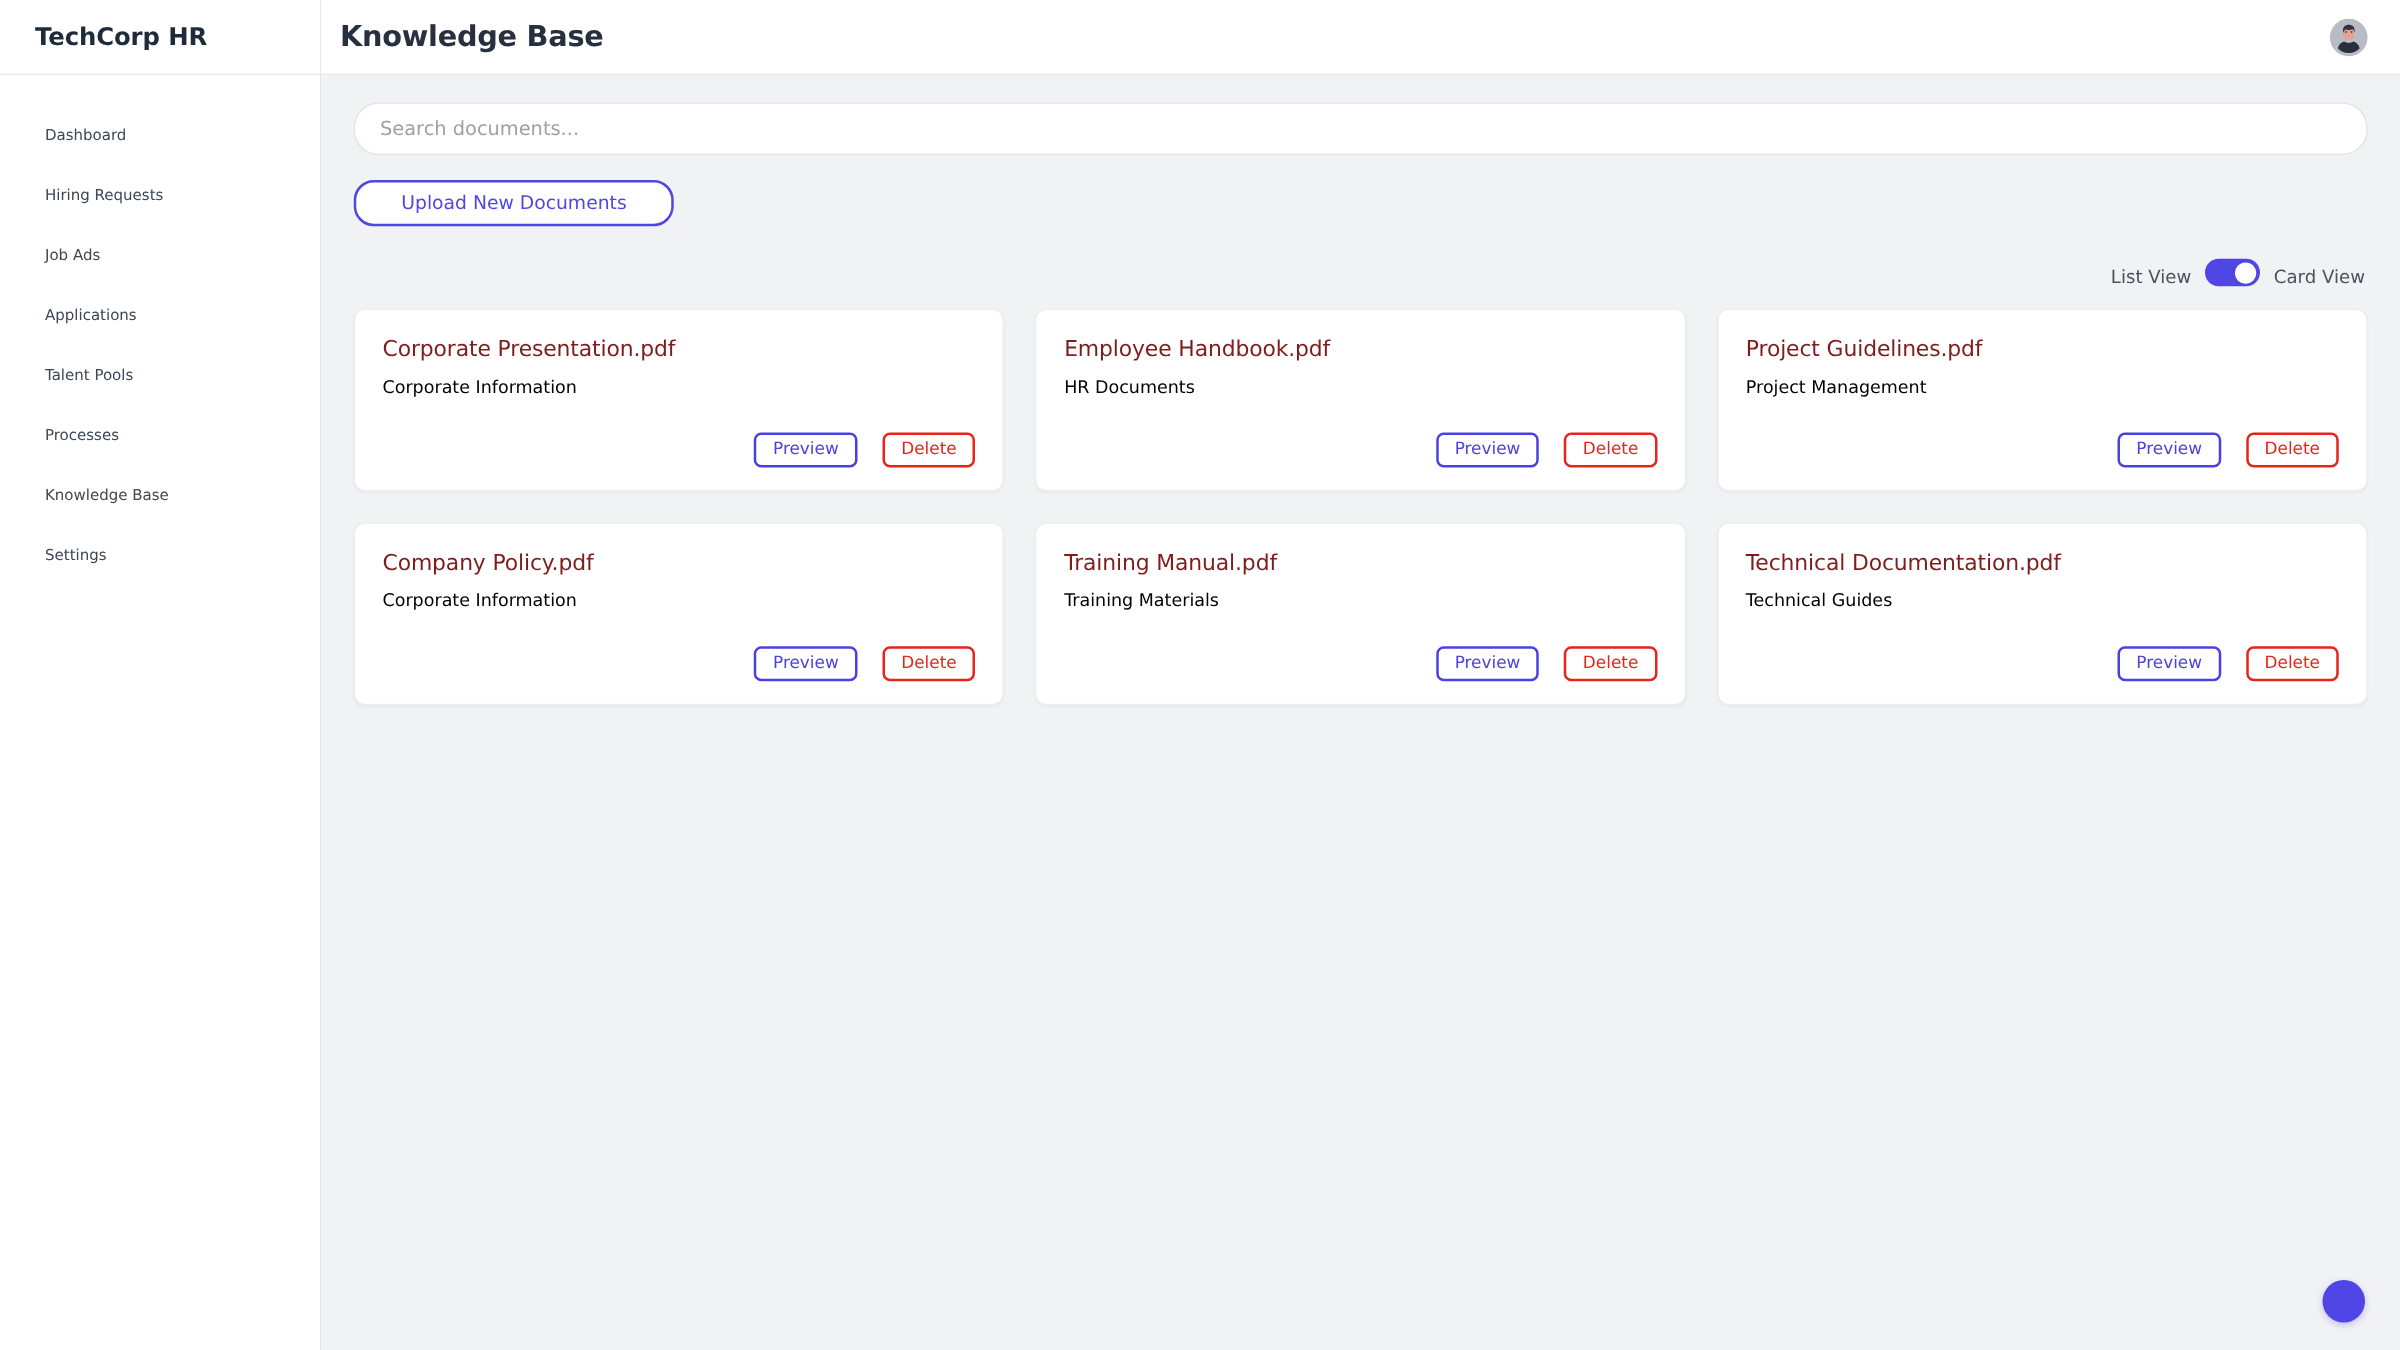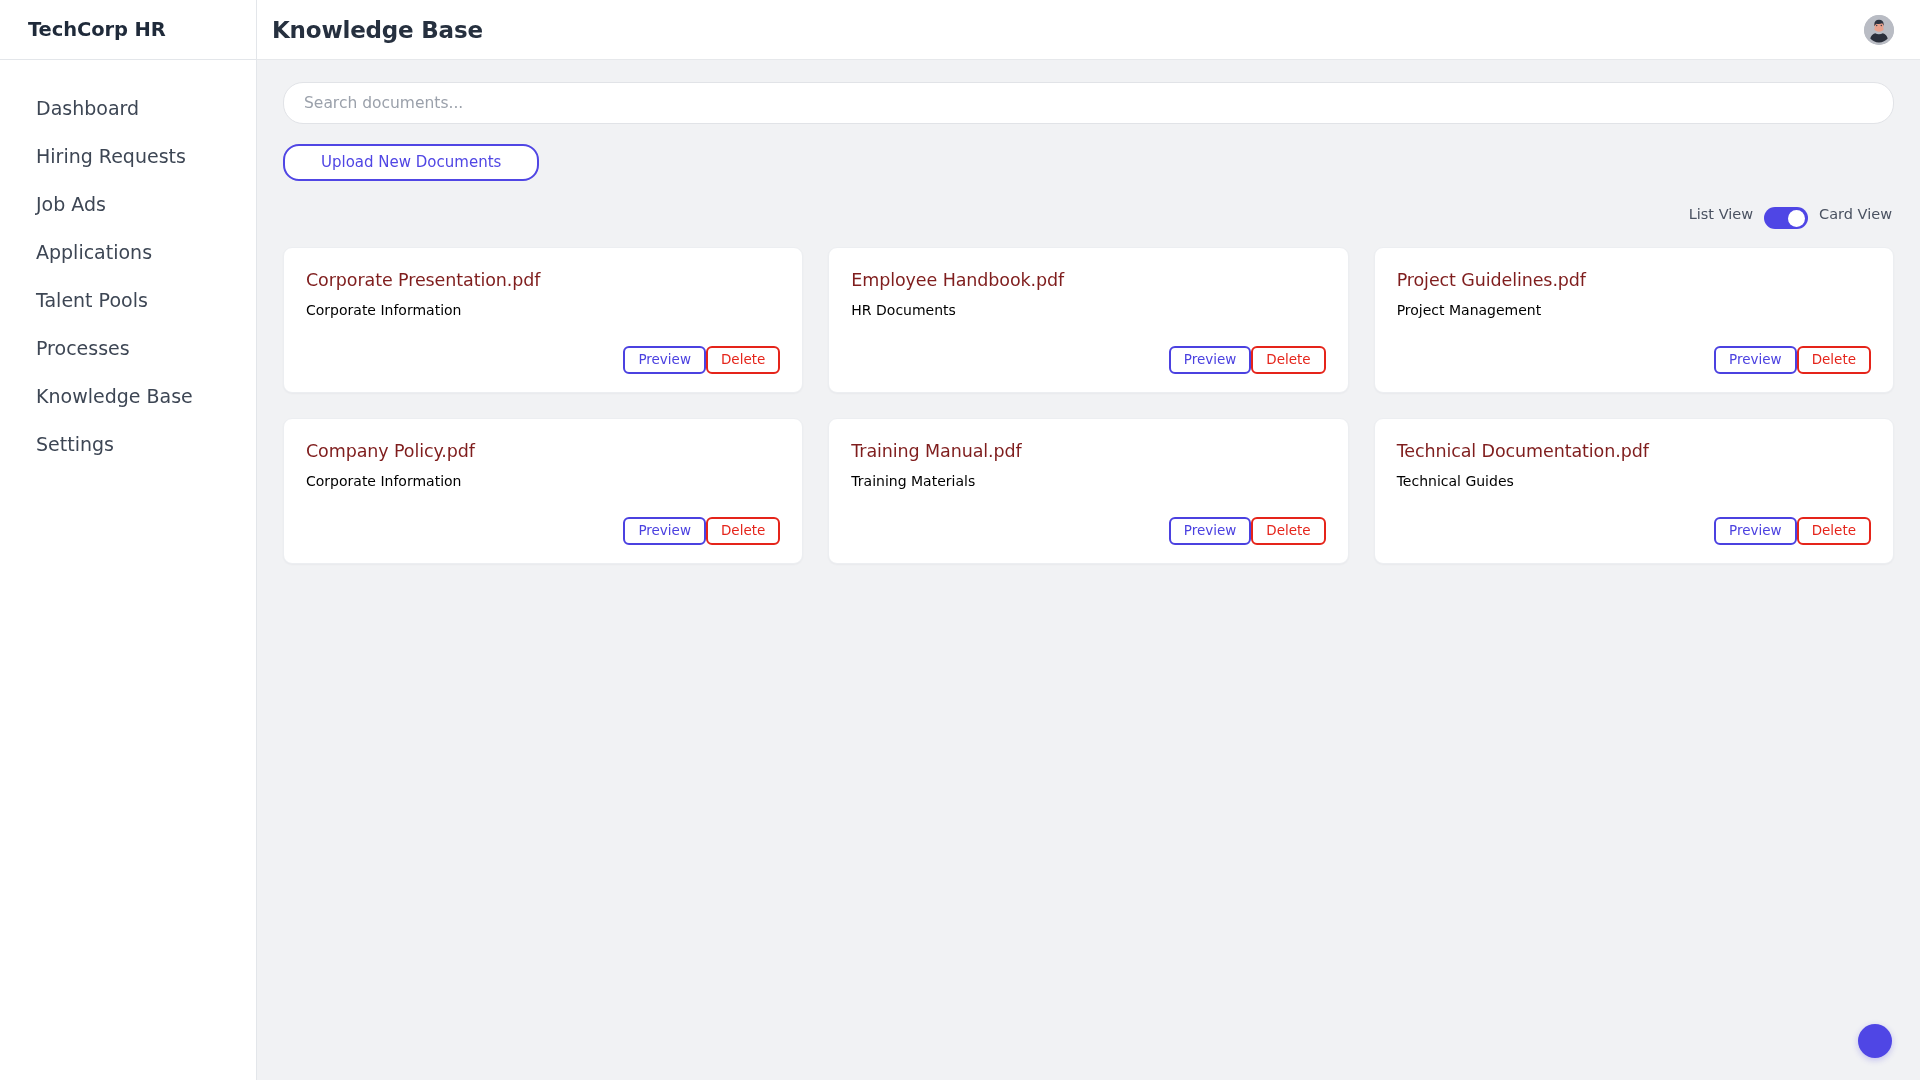--- a/index.html
+++ b/index.html
@@ -51,21 +51,21 @@
     padding-top: 24px;
     display: flex;
     flex-direction: column;
   }
 
   .nav-item {
     height: 48px;
     display: flex;
     align-items: center;
     padding-left: 36px;
-    font-size: 19px;
+    font-size: 12px;
     color: #3d4654;
     cursor: pointer;
     line-height: 1;
   }
 
   
   .main {
     flex: 1;
     height: 1080px;
     display: flex;
@@ -137,21 +137,21 @@
     color: #5046e4;
     font-size: 15px;
     font-family: inherit;
     cursor: pointer;
     line-height: 1;
   }
 
   .view-toggle-row {
     margin-top: 26px;
     display: flex;
-    align-items: flex-start;
+    align-items: flex-end;
     justify-content: flex-end;
     gap: 11px;
     padding-right: 2px;
   }
 
   .toggle-label {
     font-size: 14.5px;
     color: #4a5261;
     line-height: 1;
   }
@@ -206,21 +206,21 @@
     margin-top: 11px;
     font-size: 14px;
     color: #000000;
     line-height: 1.2;
   }
 
   .card-actions {
     margin-top: auto;
     display: flex;
     justify-content: flex-end;
-    gap: 0;
+    gap: 20px;
     padding-top: 18px;
   }
 
   .btn-preview, .btn-delete {
     height: 28px;
     padding: 0 13px;
     border-radius: 6px;
     background: #ffffff;
     font-size: 13.5px;
     font-family: inherit;

